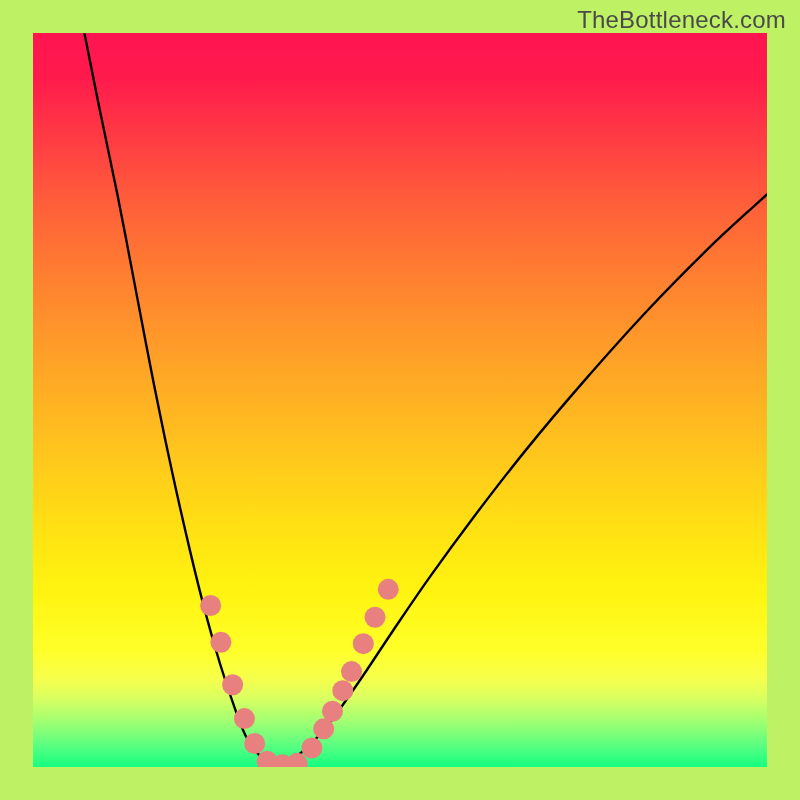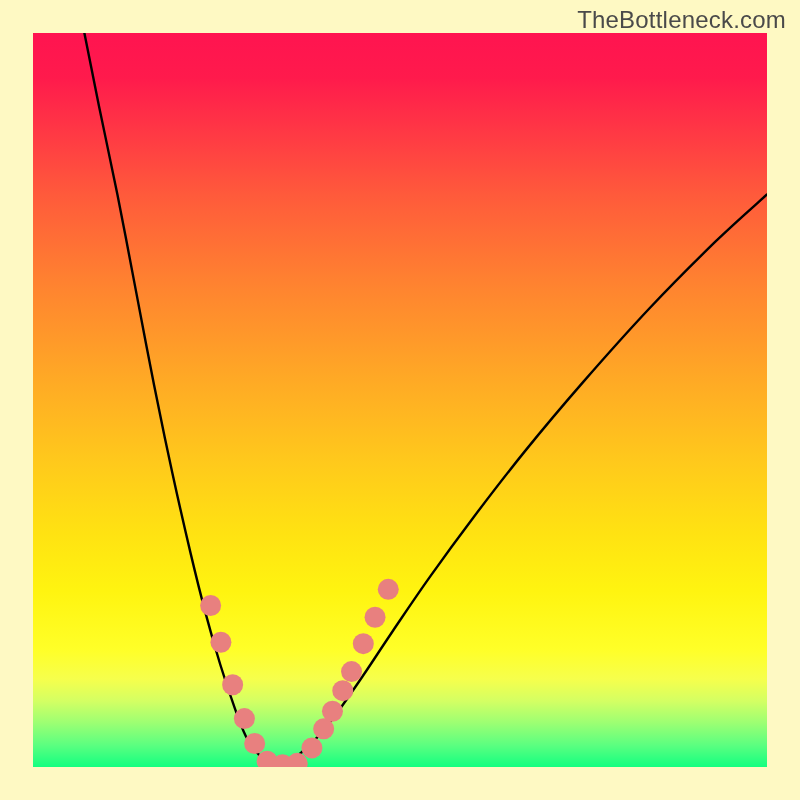--- a/index.html
+++ b/index.html
@@ -8,21 +8,21 @@
     width: 800px;
     height: 800px;
     background: #000;
     overflow: hidden;
     font-family: Arial, Helvetica, sans-serif;
   }
   .frame {
     position: relative;
     width: 800px;
     height: 800px;
-    background: #fef9c3;
+    background: #bef264;
   }
   .watermark {
     position: absolute;
     top: 6px;
     right: 14px;
     color: #4a4a4a;
     font-size: 24px;
     font-weight: 400;
     letter-spacing: 0.2px;
     z-index: 10;

